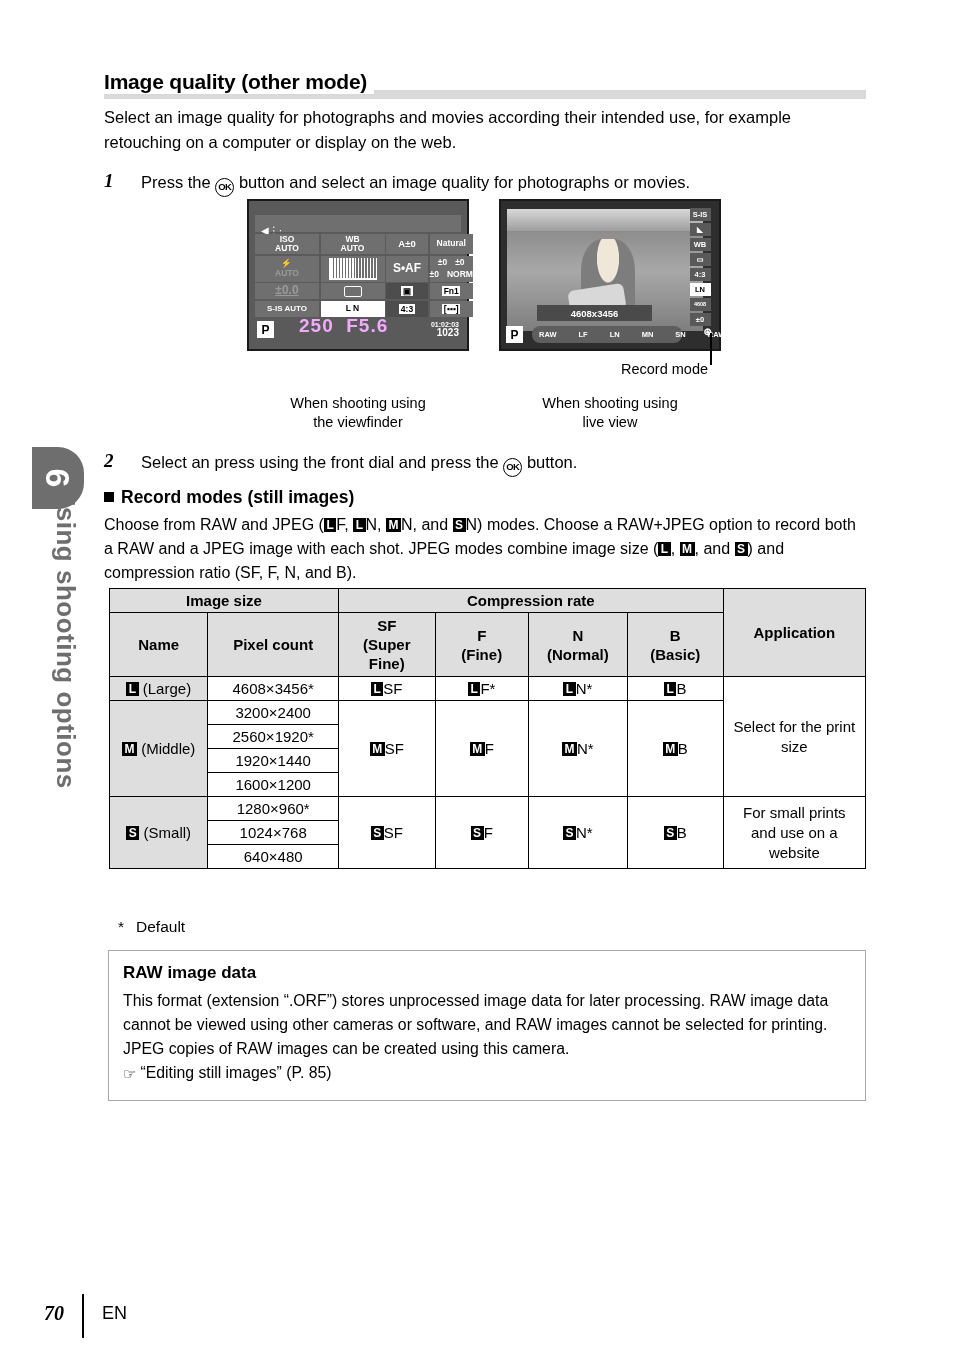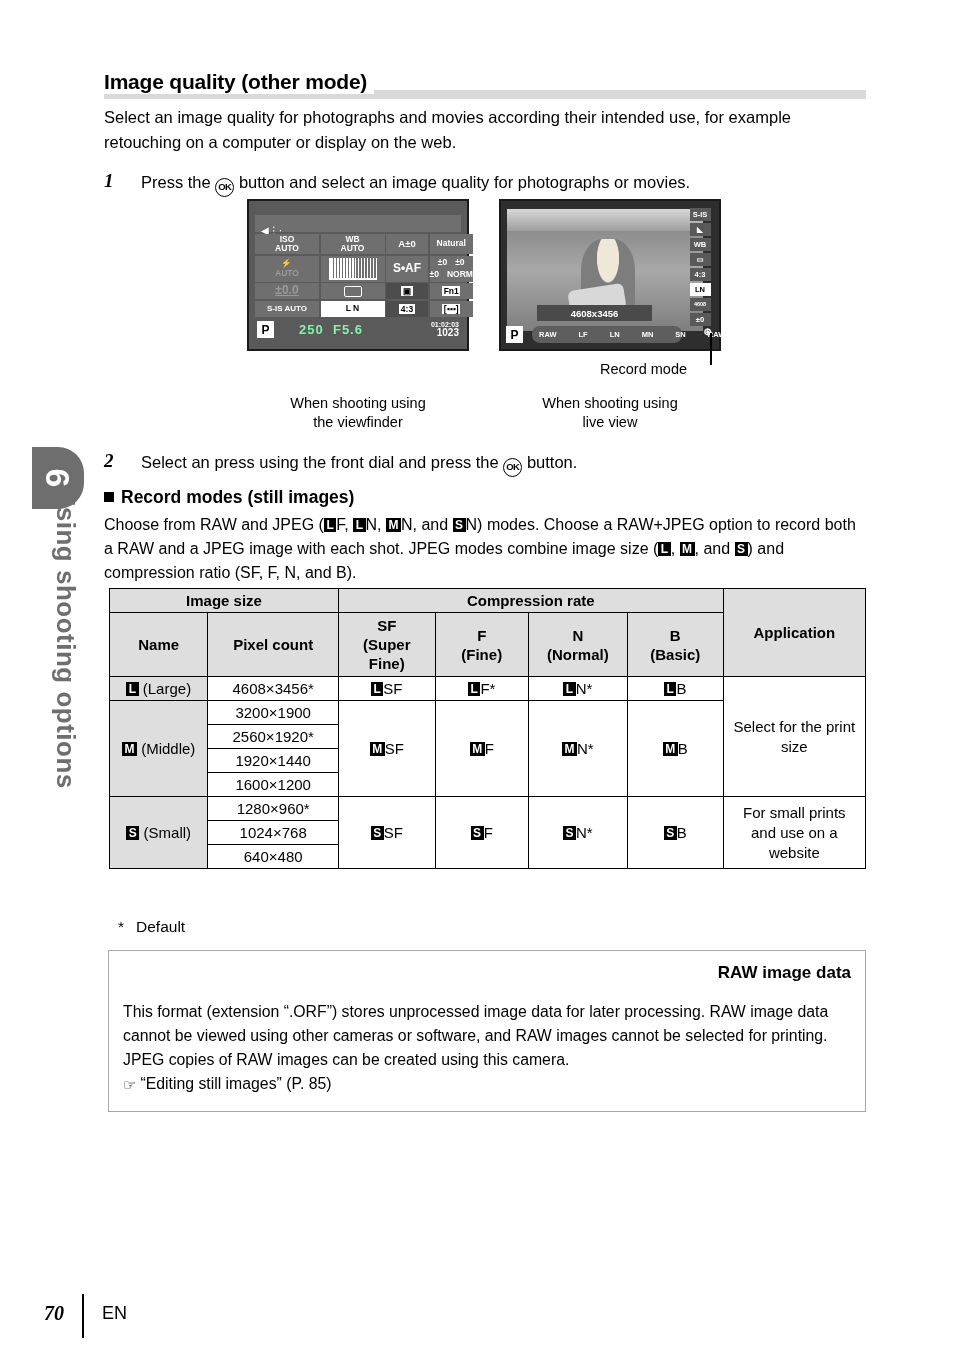--- a/index.html
+++ b/index.html
@@ -69,21 +69,21 @@
   .cell{background:#6f6f6f;color:#fff;font-size:8.5px;font-weight:bold;
         display:flex;flex-direction:column;align-items:center;justify-content:center;
         line-height:9.5px;text-align:center;}
   .cell.dim{color:#9a9a9a;}
   .cell.white{background:#fff;color:#000;}
   .cell.dark{background:#4d4d4d;}
   .sp-bot{position:absolute;left:0;bottom:2px;width:100%;height:24px;}
   .pmode{position:absolute;left:2px;bottom:3px;background:#fff;color:#000;
          font-size:12px;font-weight:bold;width:17px;height:17px;
          display:flex;align-items:center;justify-content:center;}
-  .sp-exp{position:absolute;left:44px;bottom:4px;color:#86efac;font-size:13px;font-weight:bold;letter-spacing:1px;}
+  .sp-exp{position:absolute;left:44px;bottom:4px;color:#f0abfc;font-size:19px;font-weight:bold;letter-spacing:1px;}
   .sp-time{position:absolute;right:2px;bottom:13px;color:#fff;font-size:7px;font-weight:bold;}
   .sp-shots{position:absolute;right:2px;bottom:3px;color:#fff;font-size:10px;font-weight:bold;}
   .kbadge{display:inline-block;background:#fff;color:#000;font-weight:bold;
           padding:0 1.5px;font-size:8.5px;line-height:10px;}
 
   
   .lv-photo{position:absolute;left:6px;top:8px;width:196px;height:122px;
             background:linear-gradient(#cfcfcf,#b4b4b4);overflow:hidden;}
   .lv-sky{position:absolute;left:0;top:0;width:100%;height:22px;
           background:linear-gradient(#d8d8d8,#9e9e9e);}
@@ -128,21 +128,21 @@
   td.appcell{text-align:left;padding-left:12px;line-height:20px;}
   .bx{display:inline-block;background:#000;color:#fff;font-weight:bold;
       font-size:12px;line-height:14px;padding:0 2.5px;vertical-align:1px;font-family:"Liberation Sans",sans-serif;}
 
   .footnote{position:absolute;left:118px;top:918px;font-size:15.5px;}
   .footnote .st{margin-right:12px;}
 
   
   .rawbox{position:absolute;left:108px;top:950px;width:758px;
           border:1.6px solid #a8a8a8;box-sizing:border-box;padding:12px 14px 14px 14px;}
-  .rawbox h3{margin:0 0 17px 0;font-size:17px;font-weight:bold;text-align:right;}
+  .rawbox h3{margin:0 0 6px 0;font-size:17px;font-weight:bold;}
   .rawbox p{margin:0;font-size:15.8px;line-height:24px;}
   .hand{display:inline-block;font-size:15px;vertical-align:-1px;margin-right:4px;}
 
   
   .footer{position:absolute;left:44px;top:1296px;height:34px;display:flex;align-items:center;gap:8px;}
   .pg{font-size:20px;font-weight:bold;font-style:italic;font-family:"Liberation Serif",serif;margin-right:10px;}
   .vr{width:2px;height:44px;background:#000;margin-right:10px;margin-top:6px;}
   .en{font-size:18px;}
 </style>
 </head>
@@ -269,21 +269,21 @@
         <span>LN</span>
         <span>MN</span>
         <span>SN</span>
         <span>RAW+</span>
       </div>
       <div class="lv-sel">⊛</div>
     </div>
   </div>
 
   <div class="pointer-line"></div>
-  <div class="cap" style="left:600px;top:360px;width:240px;text-align:left;">Record mode</div>
+  <div class="cap" style="left:621px;top:360px;width:240px;text-align:left;">Record mode</div>
 
   <div class="cap" style="left:257px;top:394px;width:202px;">
     <div>When shooting using</div>
     <div>the viewfinder</div>
   </div>
   <div class="cap" style="left:509px;top:394px;width:202px;">
     <div>When shooting using</div>
     <div>live view</div>
   </div>
 
@@ -341,21 +341,21 @@
       <td><span class="bx">L</span><span>N*</span></td>
       <td><span class="bx">L</span><span>B</span></td>
       <td class="appcell" rowspan="5">Select for the print size</td>
     </tr>
 
     <tr>
       <td class="namecell" rowspan="4">
         <span class="bx">M</span>
         <span>(Middle)</span>
       </td>
-      <td>3200×1900</td>
+      <td>3200×2400</td>
       <td rowspan="4"><span class="bx">M</span><span>SF</span></td>
       <td rowspan="4"><span class="bx">M</span><span>F</span></td>
       <td rowspan="4"><span class="bx">M</span><span>N*</span></td>
       <td rowspan="4"><span class="bx">M</span><span>B</span></td>
     </tr>
     <tr>
       <td>2560×1920*</td>
     </tr>
     <tr>
       <td>1920×1440</td>

